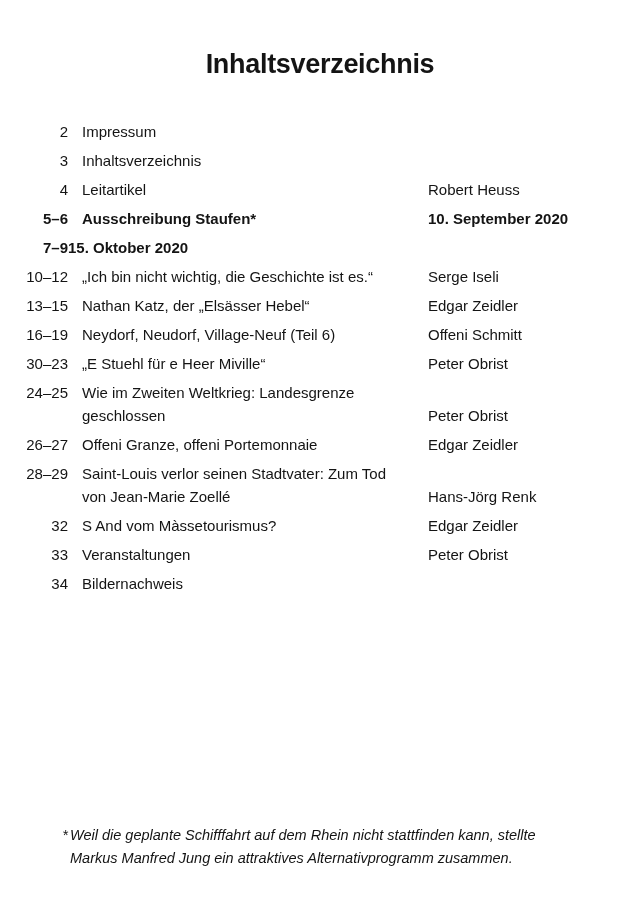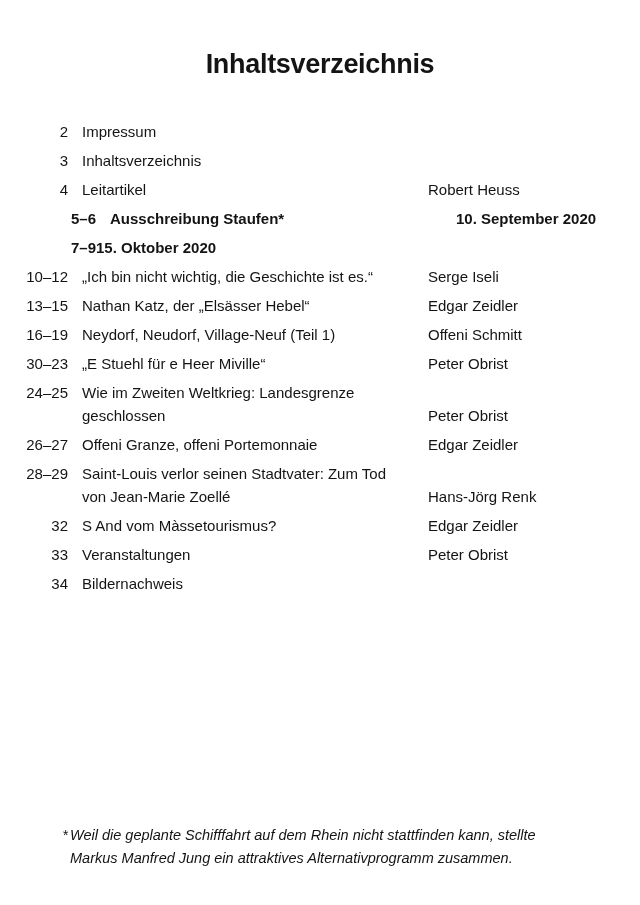--- a/index.html
+++ b/index.html
@@ -24,21 +24,21 @@
   .entries {
     margin-top: 38px;
   }
   .entry {
     display: flex;
     align-items: stretch;
     font-size: 15px;
     line-height: 23px;
     margin-bottom: 6px;
   }
-  .entry.bold { font-weight: bold; padding-left: 28px; }
+  .entry.bold { font-weight: bold; }
   .pages {
     width: 68px;
     flex-shrink: 0;
     text-align: right;
     white-space: nowrap;
   }
   .titlecol {
     width: 346px;
     margin-left: 14px;
     flex-shrink: 0;
@@ -116,21 +116,21 @@
     <div class="entry">
       <div class="pages">13–15</div>
       <div class="titlecol">
         <div>Nathan Katz, der „Elsässer Hebel“</div>
       </div>
       <div class="authorcol">Edgar Zeidler</div>
     </div>
     <div class="entry">
       <div class="pages">16–19</div>
       <div class="titlecol">
-        <div>Neydorf, Neudorf, Village-Neuf (Teil 1)</div>
+        <div>Neydorf, Neudorf, Village-Neuf (Teil 6)</div>
       </div>
       <div class="authorcol">Offeni Schmitt</div>
     </div>
     <div class="entry">
       <div class="pages">30–23</div>
       <div class="titlecol">
         <div>„E Stuehl für e Heer Miville“</div>
       </div>
       <div class="authorcol">Peter Obrist</div>
     </div>

